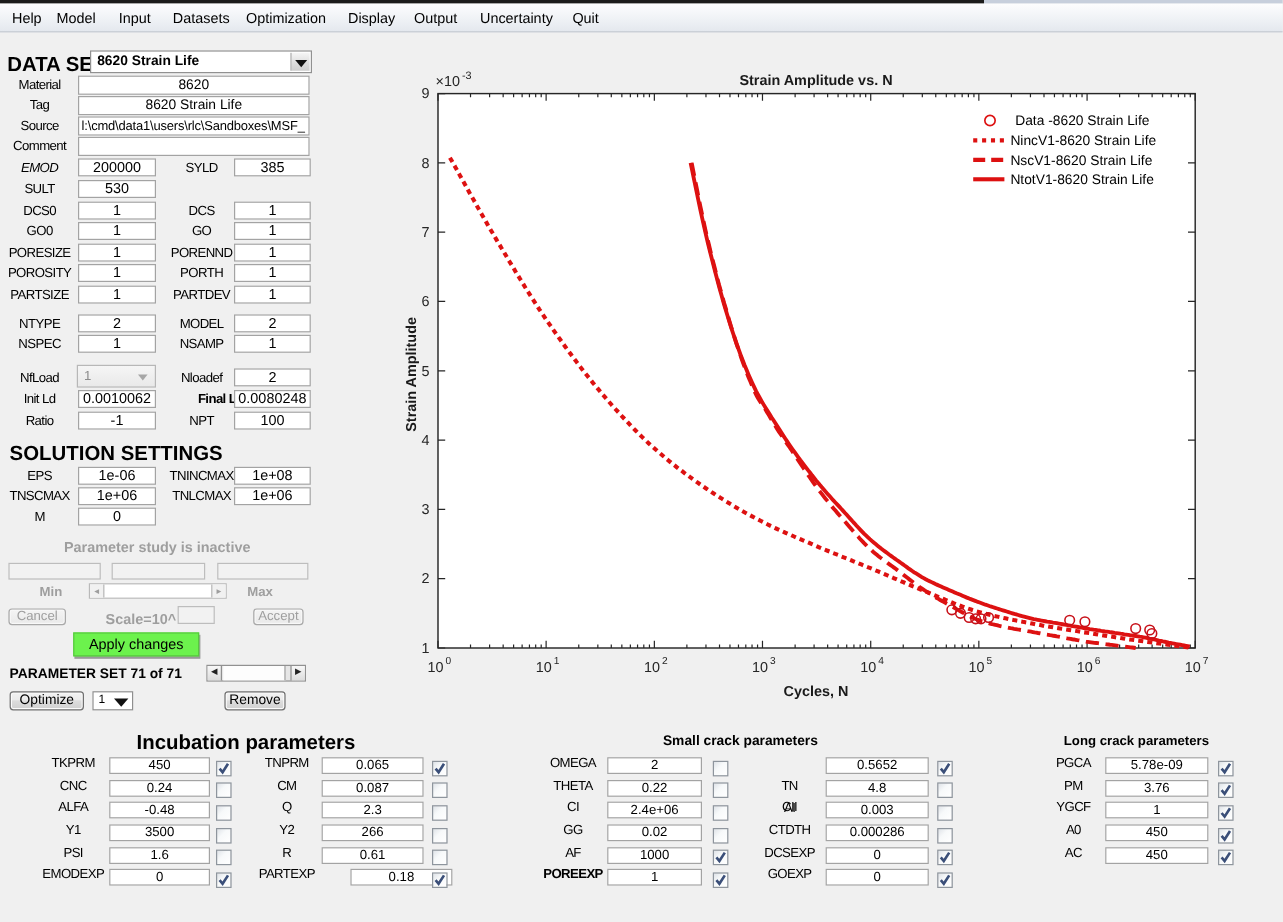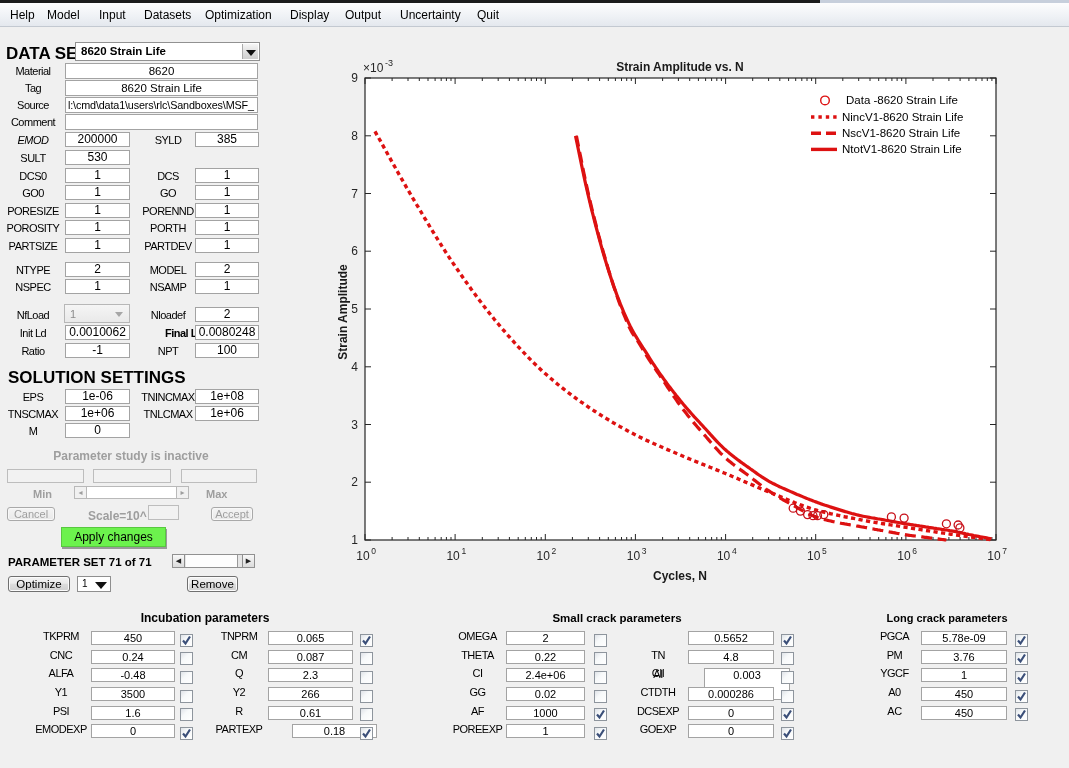--- a/index.html
+++ b/index.html
@@ -151,21 +151,21 @@
     <span class="sarr2" style="left:0;width:12px;border-right:1px solid #8f8f8f">◀</span>
     <span class="thumb" style="left:13px;width:52px"></span>
     <span class="sarr2" style="right:0;width:12px;border-left:1px solid #8f8f8f">▶</span>
   </div>
 <div class="btn" style="left:8px;top:576px;width:62px;height:16px;line-height:15px">Optimize</div>
 <div class="combo2" style="left:77px;top:576px;width:34px;height:16px;">
     <span style="position:absolute;left:4px;top:1px;font-size:10px">1</span>
     <span class="tri2"></span>
   </div>
 <div class="btn" style="left:187px;top:576px;width:51px;height:16px;line-height:15px">Remove</div>
-<div class="lb b" style="left:105px;top:612px;width:200px;text-align:center;font-size:12px">Incubation parameters</div>
+<div class="lb b" style="left:105px;top:612px;width:200px;text-align:center;font-size:17px">Incubation parameters</div>
 <div class="lb b" style="left:517px;top:612px;width:200px;text-align:center;font-size:11.5px">Small crack parameters</div>
 <div class="lb b" style="left:847px;top:612px;width:200px;text-align:center;font-size:11px">Long crack parameters</div>
 <div class="lb" style="left:21px;top:630px;width:80px;text-align:center;">TKPRM</div>
 <div class="fd" style="left:91px;top:631px;width:84px;height:14px;line-height:12px;">450</div>
 <div class="ck" style="left:180px;top:633.5px;">
     <svg width="13" height="13" style="position:absolute;left:-1px;top:-1px">
       <path d="M3,6.5 L5.5,9.5 L10,2.5" stroke="#3b4f79" stroke-width="2.2" fill="none"></path>
     </svg>
   </div>
 <div class="lb" style="left:21px;top:648.5px;width:80px;text-align:center;">CNC</div>
@@ -225,39 +225,39 @@
 <div class="lb" style="left:437px;top:686px;width:81px;text-align:center;">GG</div>
 <div class="fd" style="left:506px;top:687px;width:79px;height:14px;line-height:12px;">0.02</div>
 <div class="ck" style="left:594px;top:689.5px;"></div>
 <div class="lb" style="left:437px;top:704.5px;width:81px;text-align:center;">AF</div>
 <div class="fd" style="left:506px;top:705.5px;width:79px;height:14px;line-height:12px;">1000</div>
 <div class="ck" style="left:594px;top:708.0px;">
     <svg width="13" height="13" style="position:absolute;left:-1px;top:-1px">
       <path d="M3,6.5 L5.5,9.5 L10,2.5" stroke="#3b4f79" stroke-width="2.2" fill="none"></path>
     </svg>
   </div>
-<div class="lb" style="left:437px;top:723px;width:81px;text-align:center;">POREEXP</div>
+<div class="lb" style="left:437px;top:723px;width:81px;text-align:center;font-weight:bold;">POREEXP</div>
 <div class="fd" style="left:506px;top:724px;width:79px;height:14px;line-height:12px;">1</div>
 <div class="ck" style="left:594px;top:726.5px;">
     <svg width="13" height="13" style="position:absolute;left:-1px;top:-1px">
       <path d="M3,6.5 L5.5,9.5 L10,2.5" stroke="#3b4f79" stroke-width="2.2" fill="none"></path>
     </svg>
   </div>
 <div class="lb" style="left:618px;top:630px;width:80px;text-align:center;margin-top:38px;">AI</div>
 <div class="fd" style="left:688px;top:631px;width:86px;height:14px;line-height:12px;">0.5652</div>
 <div class="ck" style="left:781px;top:633.5px;">
     <svg width="13" height="13" style="position:absolute;left:-1px;top:-1px">
       <path d="M3,6.5 L5.5,9.5 L10,2.5" stroke="#3b4f79" stroke-width="2.2" fill="none"></path>
     </svg>
   </div>
 <div class="lb" style="left:618px;top:648.5px;width:80px;text-align:center;">TN</div>
 <div class="fd" style="left:688px;top:649.5px;width:86px;height:14px;line-height:12px;">4.8</div>
 <div class="ck" style="left:781px;top:652.0px;"></div>
 <div class="lb" style="left:618px;top:667px;width:80px;text-align:center;">CII</div>
-<div class="fd" style="left:704px;top:668px;width:86px;height:32px;line-height:12px;">0.003</div>
+<div class="fd" style="left:688px;top:668px;width:86px;height:14px;line-height:12px;">0.003</div>
 <div class="ck" style="left:781px;top:670.5px;"></div>
 <div class="lb" style="left:618px;top:686px;width:80px;text-align:center;">CTDTH</div>
 <div class="fd" style="left:688px;top:687px;width:86px;height:14px;line-height:12px;">0.000286</div>
 <div class="ck" style="left:781px;top:689.5px;"></div>
 <div class="lb" style="left:618px;top:704.5px;width:80px;text-align:center;">DCSEXP</div>
 <div class="fd" style="left:688px;top:705.5px;width:86px;height:14px;line-height:12px;">0</div>
 <div class="ck" style="left:781px;top:708.0px;">
     <svg width="13" height="13" style="position:absolute;left:-1px;top:-1px">
       <path d="M3,6.5 L5.5,9.5 L10,2.5" stroke="#3b4f79" stroke-width="2.2" fill="none"></path>
     </svg>

